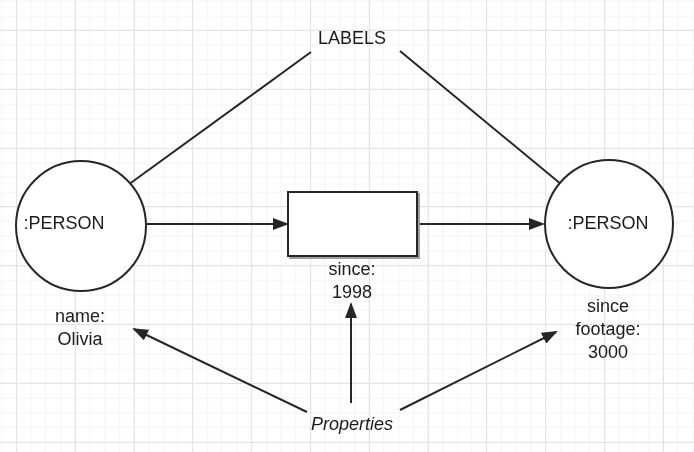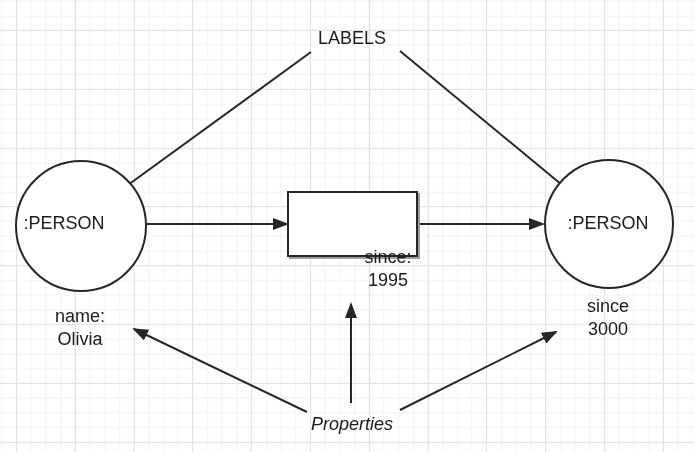--- a/index.html
+++ b/index.html
@@ -83,30 +83,31 @@
     <rect class="shape owns-rect" x="288" y="192" width="129" height="64"></rect>
   </svg>
 
   <div class="lbl" style="left:352px; top:38px;">LABELS</div>
 
   <div class="lbl" style="left:64px; top:223px;">:PERSON</div>
 
 
   <div class="lbl" style="left:608px; top:223px;">:PERSON</div>
 
-  <div class="lbl-block" style="left:352px; top:246px;margin-left:36px;">
+  <div class="lbl-block" style="left:352px; top:258px;">
     <div>since:</div>
-    <div>1995</div>
+    <div>1998</div>
   </div>
 
   <div class="lbl-block" style="left:80px; top:305px;">
     <div>name:</div>
     <div>Olivia</div>
   </div>
 
   <div class="lbl-block" style="left:608px; top:295px;">
     <div>since</div>
+    <div>footage:</div>
     <div>3000</div>
   </div>
 
   <div class="lbl" style="left:352px; top:424px;font-style:italic;">Properties</div>
 
 </div>
 
 </body></html>

